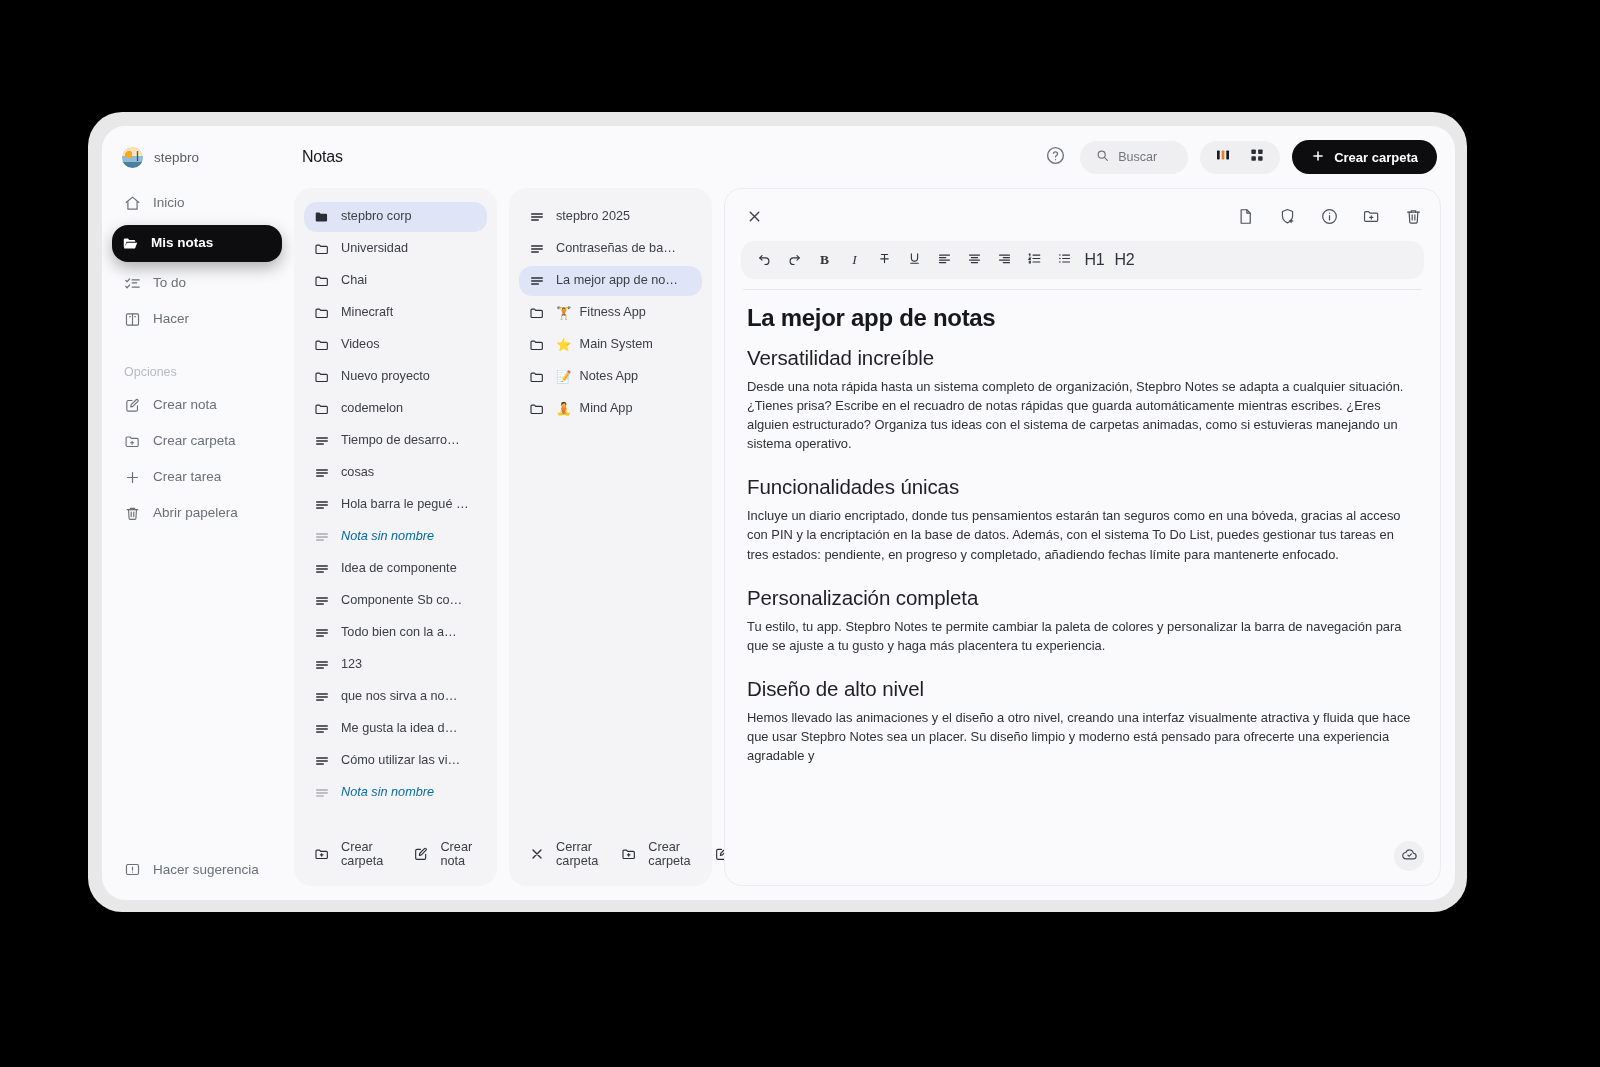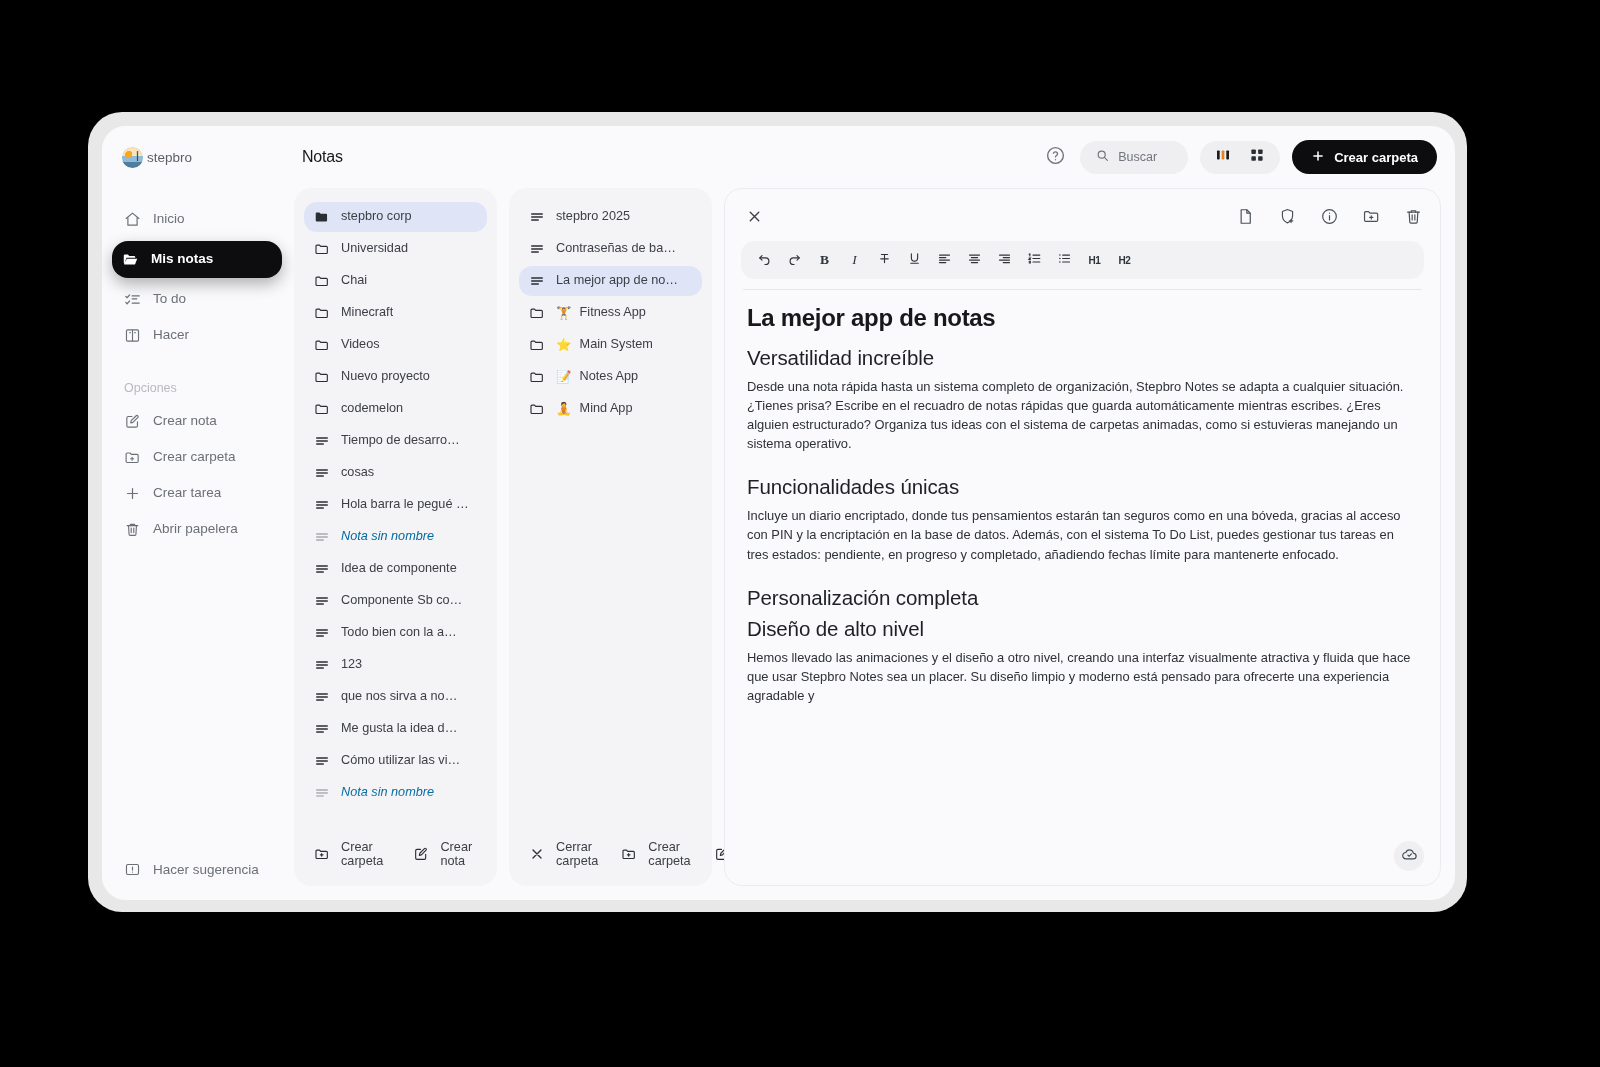--- a/index.html
+++ b/index.html
@@ -32,21 +32,21 @@
   }
 
   
   .sidebar {
     width: 190px; flex: 0 0 190px;
     background: #faf9fb;
     padding: 16px 12px 14px 12px;
     display: flex; flex-direction: column;
     position: relative;
   }
-  .user-row { display: flex; align-items: center; gap: 4px; padding: 5px 8px 5px 8px; margin-bottom: 30px; cursor: pointer; }
+  .user-row { display: flex; align-items: center; gap: 11px; padding: 5px 8px 5px 8px; margin-bottom: 14px; cursor: pointer; }
   .avatar {
     width: 21px; height: 21px; border-radius: 50%;
     background:
       radial-gradient(circle at 32% 36%, #f6a821 0 18%, transparent 19%),
       linear-gradient(180deg, #fbe3bb 0 42%, #8fbcd8 42% 70%, #4e7f9e 70% 100%);
     flex: 0 0 21px; overflow: hidden; position: relative;
     box-shadow: inset 0 0 0 1px rgba(0,0,0,.05);
   }
   .avatar::after{
     content:""; position:absolute; left:12px; top:4px; width:7px; height:10px;
@@ -138,21 +138,21 @@
   .ed-top-right { margin-left: auto; display: flex; align-items: center; gap: 20px; }
   .ed-icon { width: 22px; height: 22px; display: flex; align-items: center; justify-content: center; color: #4a5057; cursor: pointer; }
 
   .format-bar {
     display: flex; align-items: center; gap: 3px;
     background: #f2f1f4; border-radius: 14px;
     height: 38px; padding: 0 10px; margin: 6px 0 4px 0;
   }
   .fb { width: 27px; height: 27px; display: flex; align-items: center; justify-content: center; color: #2f343a; cursor: pointer; border-radius: 8px; font-size: 13px; }
   .fb.txt { font-weight: 700; font-size: 13.5px; font-family: "Liberation Serif", serif; }
-  .fb.hd { font-size: 10px; font-weight: 700; letter-spacing: -.3px; }
+  .fb.hd { font-size: 16px; font-weight: 400; letter-spacing: -.3px; }
 
   .ed-divider { height: 1px; background: #e7e6ea; margin: 6px 2px 0 2px; }
 
   .doc { flex: 1 1 auto; overflow: hidden; padding: 14px 6px 0 6px; position: relative; }
   .doc h1 { font-size: 24px; font-weight: 700; color: #17181b; letter-spacing: -.3px; margin-bottom: 14px; }
   .doc h2 { font-size: 20.5px; font-weight: 400; color: #1e2024; margin-bottom: 7px; letter-spacing: -.1px; }
   .doc p { font-size: 12.9px; line-height: 1.48; color: #2e3237; margin-bottom: 22px; }
   .doc .sec:last-child p { margin-bottom: 0; }
 
   .sync-badge {
@@ -680,20 +680,21 @@
             <div class="sec">
               <h2>Versatilidad increíble</h2>
               <p>Desde una nota rápida hasta un sistema completo de organización, Stepbro Notes se adapta a cualquier situación. ¿Tienes prisa? Escribe en el recuadro de notas rápidas que guarda automáticamente mientras escribes. ¿Eres alguien estructurado? Organiza tus ideas con el sistema de carpetas animadas, como si estuvieras manejando un sistema operativo.</p>
             </div>
             <div class="sec">
               <h2>Funcionalidades únicas</h2>
               <p>Incluye un diario encriptado, donde tus pensamientos estarán tan seguros como en una bóveda, gracias al acceso con PIN y la encriptación en la base de datos. Además, con el sistema To Do List, puedes gestionar tus tareas en tres estados: pendiente, en progreso y completado, añadiendo fechas límite para mantenerte enfocado.</p>
             </div>
             <div class="sec">
               <h2>Personalización completa</h2>
+              <p>Tu estilo, tu app. Stepbro Notes te permite cambiar la paleta de colores y personalizar la barra de navegación para que se ajuste a tu gusto y haga más placentera tu experiencia.</p>
             </div>
             <div class="sec">
               <h2>Diseño de alto nivel</h2>
               <p>Hemos llevado las animaciones y el diseño a otro nivel, creando una interfaz visualmente atractiva y fluida que hace que usar Stepbro Notes sea un placer. Su diseño limpio y moderno está pensado para ofrecerte una experiencia agradable y</p>
             </div>
             <div class="doc-fade"></div>
           </div>
 
           <div class="sync-badge">
             <span>

